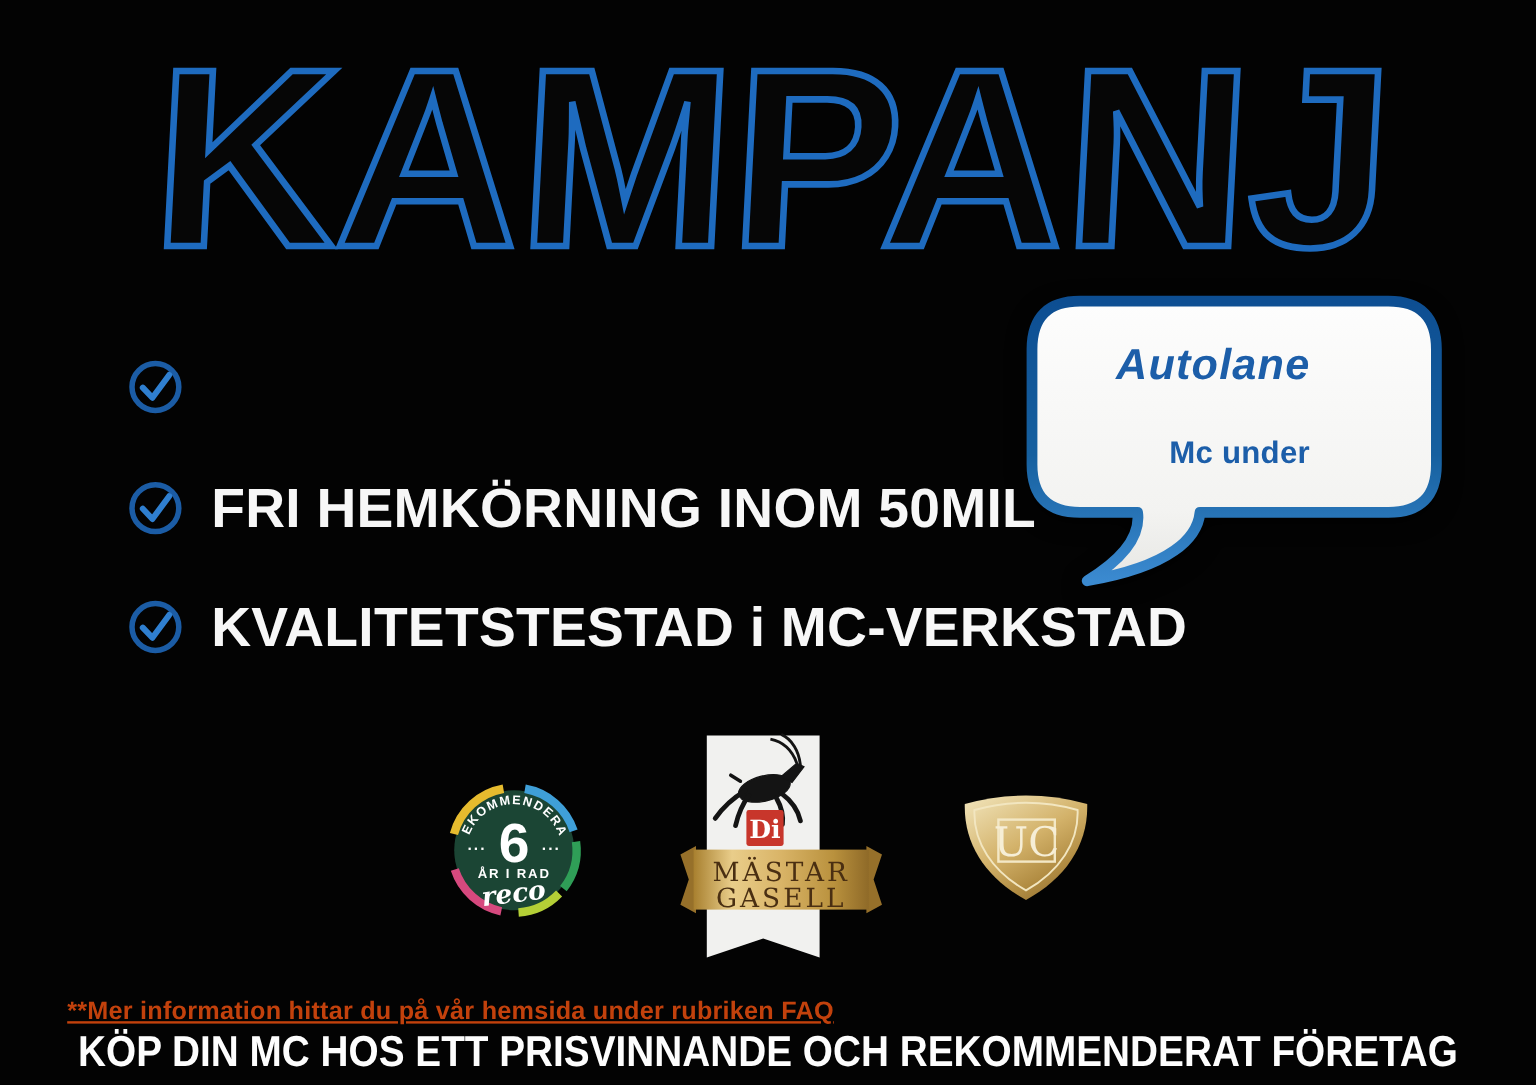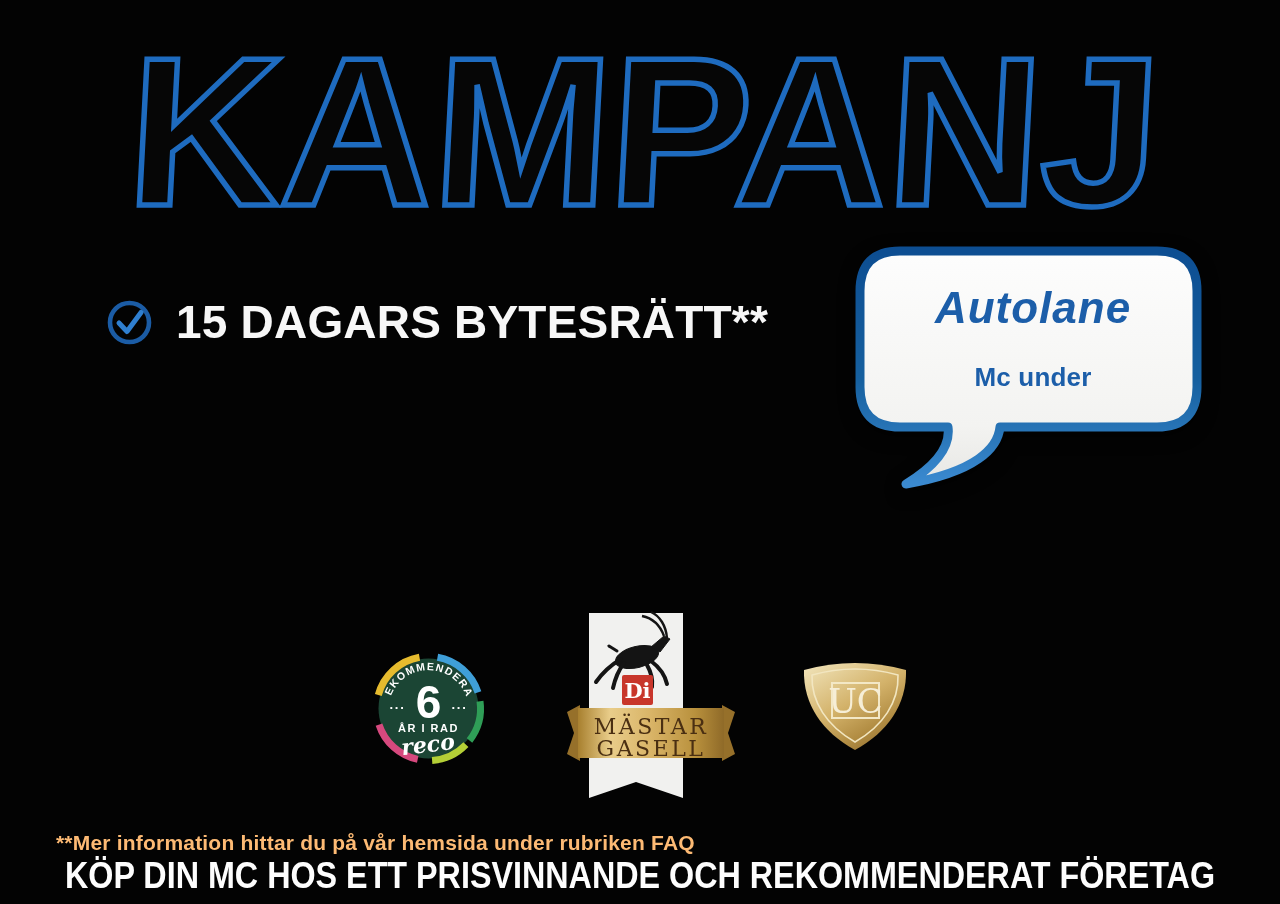--- a/index.html
+++ b/index.html
@@ -21,65 +21,78 @@
   .bullet .check { width:47px; height:47px; flex:0 0 auto; }
   .bullet .label {
     color:#f7f7f7; font-size:46px; font-weight:bold; white-space:nowrap;
     letter-spacing:0.2px; line-height:47px;
   }
 
   
   .bubble-svg { position:absolute; left:850px; top:242px; width:360px; height:250px;
                 filter: drop-shadow(0 5px 8px rgba(0,0,0,0.7)); }
   .bubble-brand {
-    position:absolute; left:868px; top:283px; width:330px; text-align:center;
-    color:#1c5ea9; font-size:44px; font-weight:bold; font-style:italic;
+    position:absolute; left:846px; top:283px; width:330px; text-align:center;
+    color:#1c5ea9; font-size:36px; font-weight:bold; font-style:italic;
     letter-spacing:1px;
   }
   .bubble-tagline1, .bubble-tagline2 {
     position:absolute; left:868px; width:330px; text-align:center;
     color:#1c5ea9; font-size:26px; font-weight:bold; letter-spacing:0.2px;
   }
   .bubble-tagline1 { top:335px; }
   .bubble-tagline2 { top:362px; }
 
   
   .reco-svg   { position:absolute; left:371px; top:651px; width:115px; height:115px; }
   .gasell-svg { position:absolute; left:565px; top:605px; width:172px; height:200px; }
   .uc-svg     { position:absolute; left:796px; top:654px; width:118px; height:102px; }
 
   .serif { font-family:"DejaVu Serif", serif; }
 
   
   .footnote {
     position:absolute; left:56px; top:831px;
-    color:#fdba74; font-size:21px; font-weight:bold; letter-spacing:0.2px;
+    color:#c2410c; font-size:21px; font-weight:bold; letter-spacing:0.2px;text-decoration:underline;
   }
   .slogan-svg { position:absolute; left:0; top:850px; width:1280px; height:54px; }
 </style>
 </head>
 <body>
 
 <div class="stage">
 
   <svg class="title-svg" viewBox="0 0 1280 260">
     <g transform="translate(11,0) skewX(-3)">
       <text x="640" y="205" text-anchor="middle" font-family="Liberation Sans, sans-serif" font-weight="bold" font-size="212" textLength="1030" lengthAdjust="spacingAndGlyphs" fill="#060606" stroke="#1e6bbf" stroke-width="5.5">KAMPANJ</text>
     </g>
   </svg>
 
   <div class="bullet bullet-1">
     <svg class="check" viewBox="0 0 47 47">
       <circle cx="23.5" cy="23.5" r="19.5" fill="none" stroke="#1b5ca5" stroke-width="4.6"></circle>
       <polyline points="13,24 21,32.5 35,13.5" fill="none" stroke="#2f7fd0" stroke-width="5" stroke-linecap="round" stroke-linejoin="round"></polyline>
     </svg>
-    <div class="label">15 DAGARS BYTESRÄTT**</div>
   </div>
 
+  <div class="bullet bullet-2">
+    <svg class="check" viewBox="0 0 47 47">
+      <circle cx="23.5" cy="23.5" r="19.5" fill="none" stroke="#1b5ca5" stroke-width="4.6"></circle>
+      <polyline points="13,24 21,32.5 35,13.5" fill="none" stroke="#2f7fd0" stroke-width="5" stroke-linecap="round" stroke-linejoin="round"></polyline>
+    </svg>
+    <div class="label">FRI HEMKÖRNING INOM 50MIL</div>
+  </div>
 
+  <div class="bullet bullet-3">
+    <svg class="check" viewBox="0 0 47 47">
+      <circle cx="23.5" cy="23.5" r="19.5" fill="none" stroke="#1b5ca5" stroke-width="4.6"></circle>
+      <polyline points="13,24 21,32.5 35,13.5" fill="none" stroke="#2f7fd0" stroke-width="5" stroke-linecap="round" stroke-linejoin="round"></polyline>
+    </svg>
+    <div class="label">KVALITETSTESTAD i MC-VERKSTAD</div>
+  </div>
 
   <svg class="bubble-svg" viewBox="0 0 360 250">
     <defs>
       <linearGradient id="bubbleBorder" x1="0" y1="0" x2="0" y2="1">
         <stop offset="0" stop-color="#0d4e92"></stop>
         <stop offset="0.55" stop-color="#16609f"></stop>
         <stop offset="1" stop-color="#3b8ad0"></stop>
       </linearGradient>
       <linearGradient id="bubbleFill" x1="0" y1="0" x2="0" y2="1">
         <stop offset="0" stop-color="#fdfdfd"></stop>

